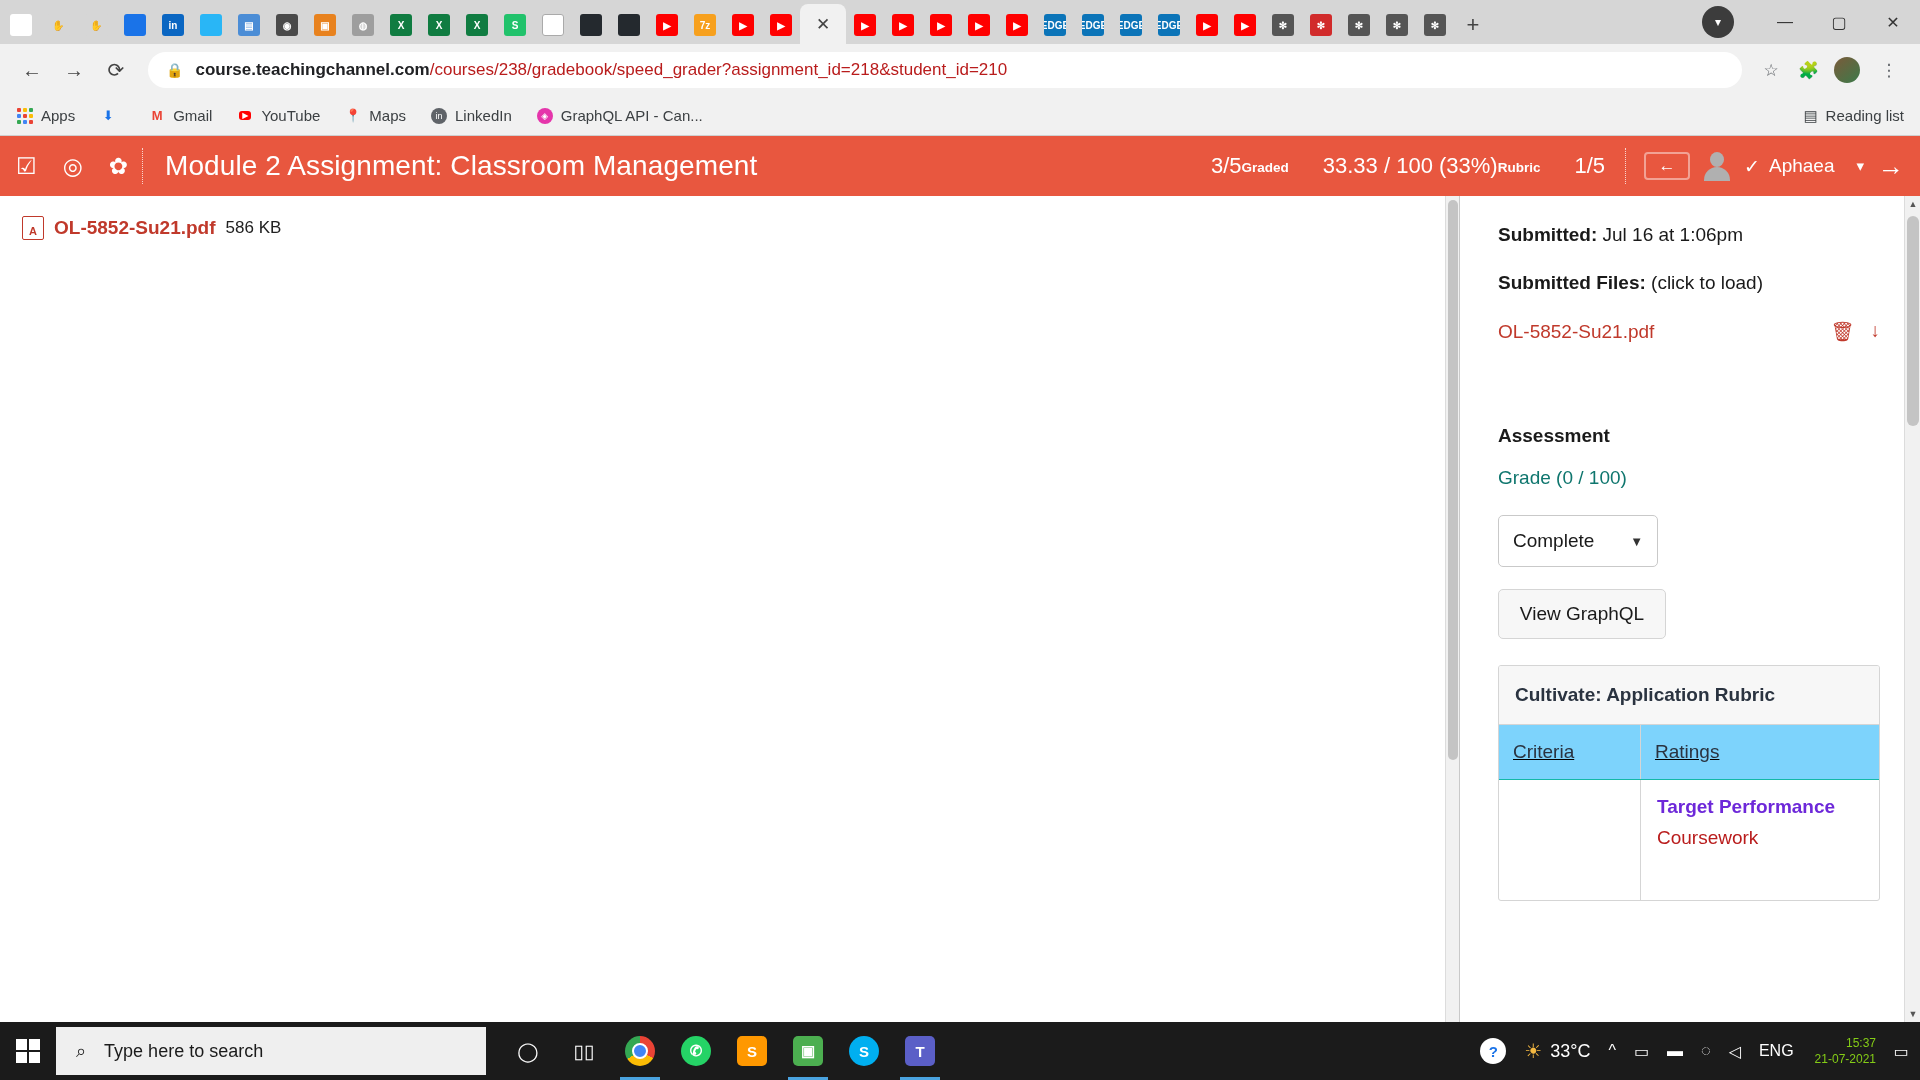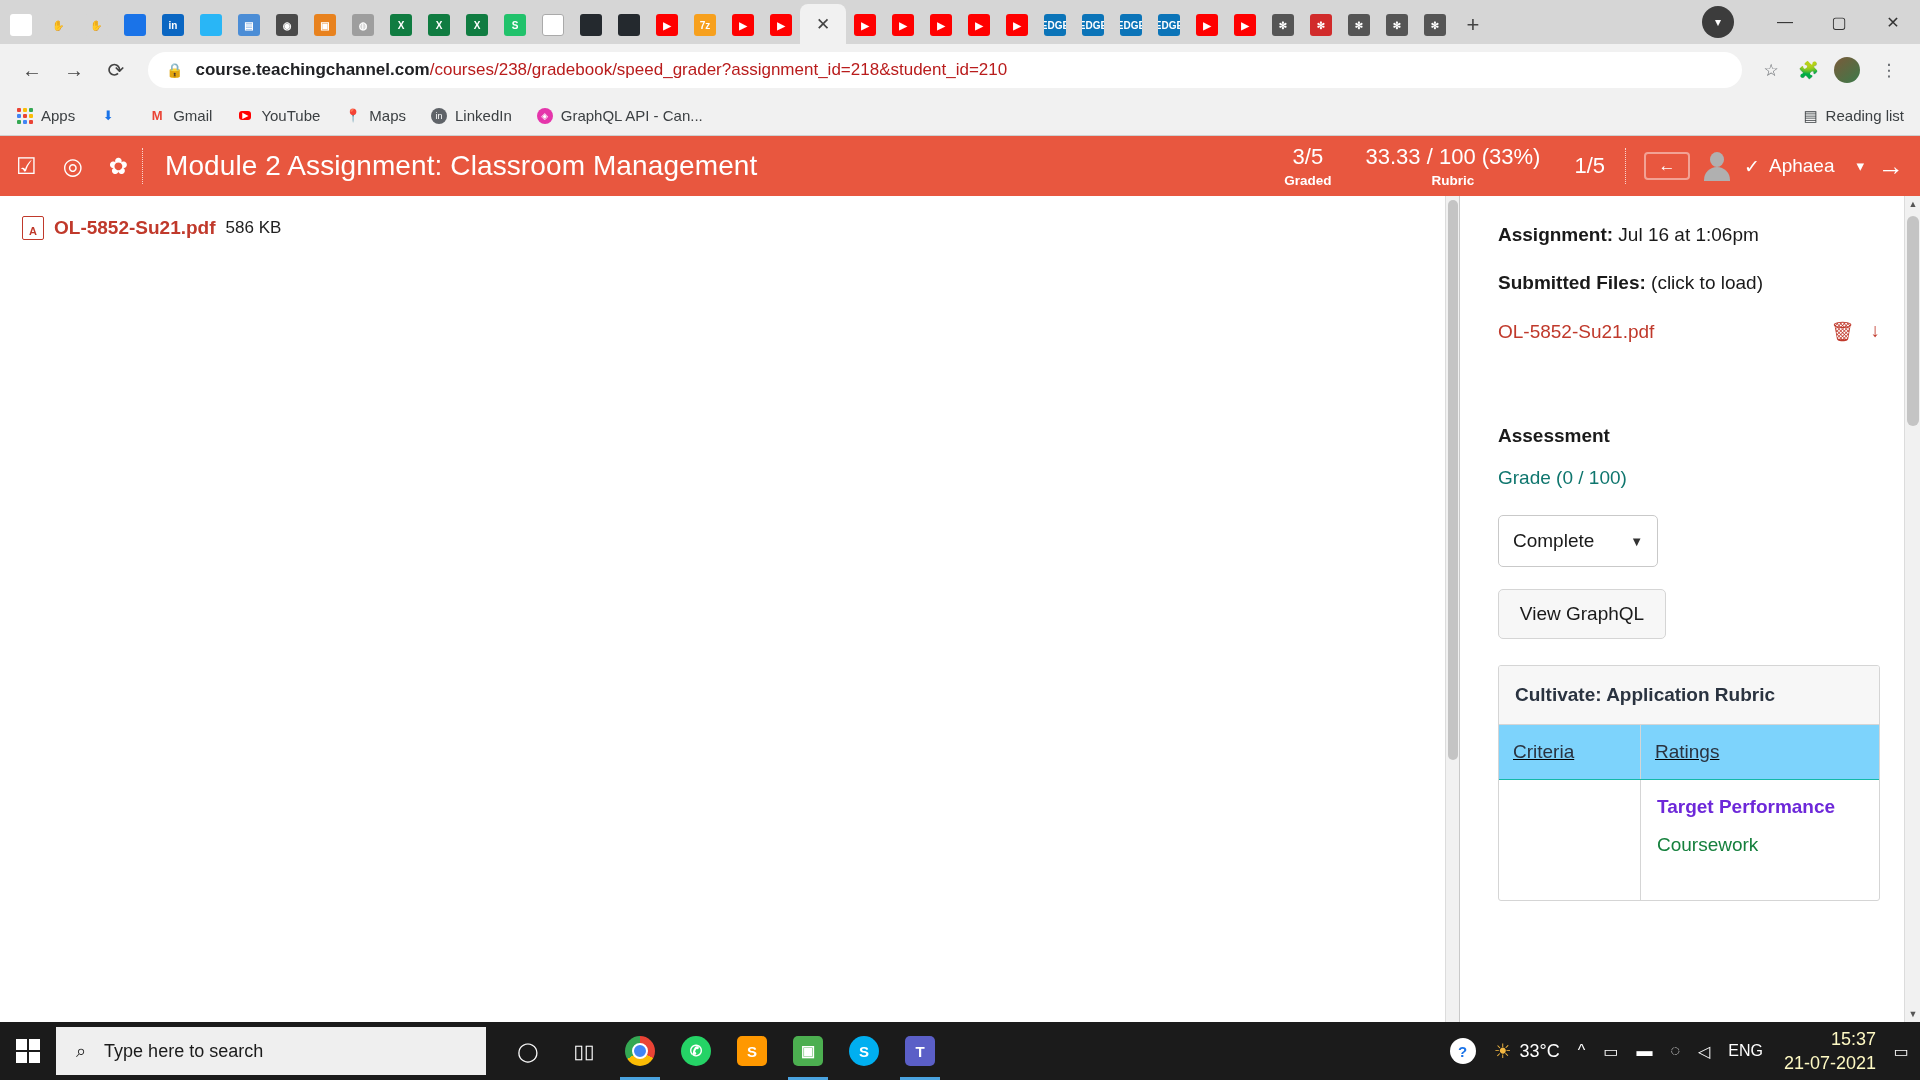--- a/index.html
+++ b/index.html
@@ -178,21 +178,21 @@
   .ah-sep { width:1px; border-left: 1px dotted rgba(255,255,255,.75); margin: 12px 0; }
   .ah-title {
     flex: 1;
     display: flex; flex-direction: column; justify-content: center;
     padding-left: 22px;
     min-width: 0;
   }
   .ah-title .t1 { font-size: 28px; font-weight: 400; letter-spacing: .1px; }
   .ah-title .t2 { font-size: 13.5px; font-weight: bold; margin-top: 4px; }
   .ah-stats { display: flex; align-items: center; gap: 34px; padding: 0 20px; }
-  .stat { display: flex; flex-direction: column; align-items: center; }
+  .stat { display: flex; flex-direction: row; align-items: center; }
   .stat .sv { font-size: 22px; font-weight: 400; }
   .stat .sl { font-size: 13.5px; font-weight: bold; margin-top: 3px; }
   .stat.plain .sv { font-size: 22px; }
   .ah-student {
     display: flex; align-items: center;
     padding: 0 14px 0 18px;
     gap: 12px;
   }
   .backbtn {
     width: 46px; height: 28px;
@@ -318,21 +318,21 @@
   }
   .rubric .rcols div {
     padding: 16px 14px;
     font-size: 19px; color: #2a3340;
   }
   .rubric .rcols .c1 { width: 142px; border-right: 1px solid #d5d5d5; }
   .rubric .rbody { display: flex; min-height: 120px; }
   .rubric .rbody .c1 { width: 142px; border-right: 1px solid #d5d5d5; }
   .rubric .rbody .c2 { padding: 14px 16px; }
   .rubric .rbody .c2 .bold { font-size: 19px; font-weight: bold; color: #6d28d9; line-height: 1.35; }
-  .rubric .rbody .c2 .norm { font-size: 19px; color: #15803d; margin-top: 14px; }
+  .rubric .rbody .c2 .norm { font-size: 19px; color: #b91c1c; margin-top: 7px; }
   .rp-scroll {
     position: absolute; right: 0; top: 0; bottom: 0;
     width: 16px; background: #f1f1f1;
     border-left: 1px solid #dcdcdc;
   }
   .rp-scroll .up, .rp-scroll .dn {
     position: absolute; left: 0; width: 16px; height: 16px;
     display: flex; align-items: center; justify-content: center;
     font-size: 9px; color: #555;
   }
@@ -389,21 +389,21 @@
     padding-right: 6px;
   }
   .tray .ti {
     height: 58px; padding: 0 9px;
     display: flex; align-items: center; justify-content: center;
     color: #fff; font-size: 16px;
   }
   .tray .weather { font-size: 18px; color: #fff; }
   .tray .clock {
     display: flex; flex-direction: column; align-items: flex-end;
-    color: #fef9c3; font-size: 18px; line-height: 1.35;
+    color: #84cc16; font-size: 12px; line-height: 1.35;
     padding: 0 12px;
     justify-content: center;
   }
   .tray .notif { width: 26px; }
   .chromeball {
     width: 30px; height: 30px; border-radius: 50%;
     background: conic-gradient(#ea4335 0 33%, #fbbc05 0 66%, #34a853 0 100%);
     display: flex; align-items: center; justify-content: center;
   }
   .chromeball::after {
@@ -664,21 +664,21 @@
       </div>
       <div class="lp-scroll">
         <div class="thumb"></div>
       </div>
 
     </div>
 
     <div class="rightpane">
       <div class="rp-inner">
         <div class="rline">
-          <b>Assignment:</b><span> Jul 16 at 1:06pm</span>
+          <b>Submitted:</b><span> Jul 16 at 1:06pm</span>
         </div>
         <div class="rline">
           <b>Submitted Files:</b><span> (click to load)</span>
         </div>
         <div class="sfiles">
           <span class="lnk">OL-5852-Su21.pdf</span>
           <span class="acts">
             <span>🗑</span>
             <span>↓</span>
           </span>

